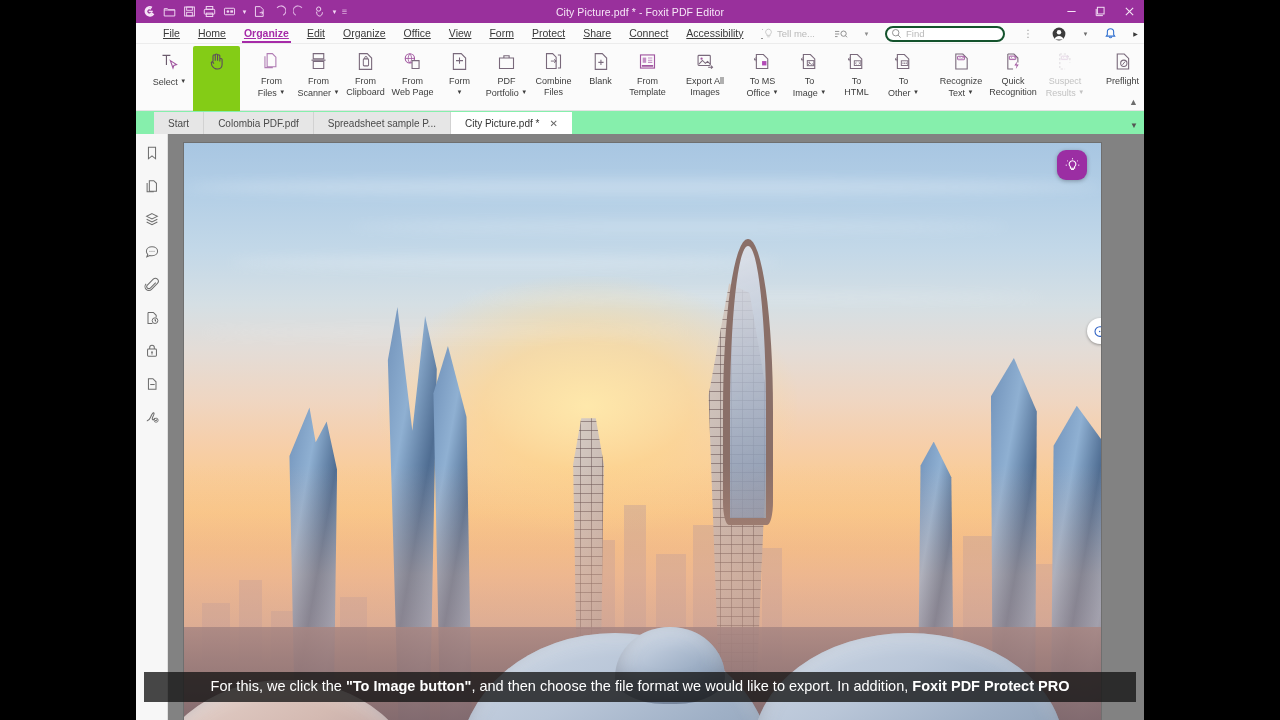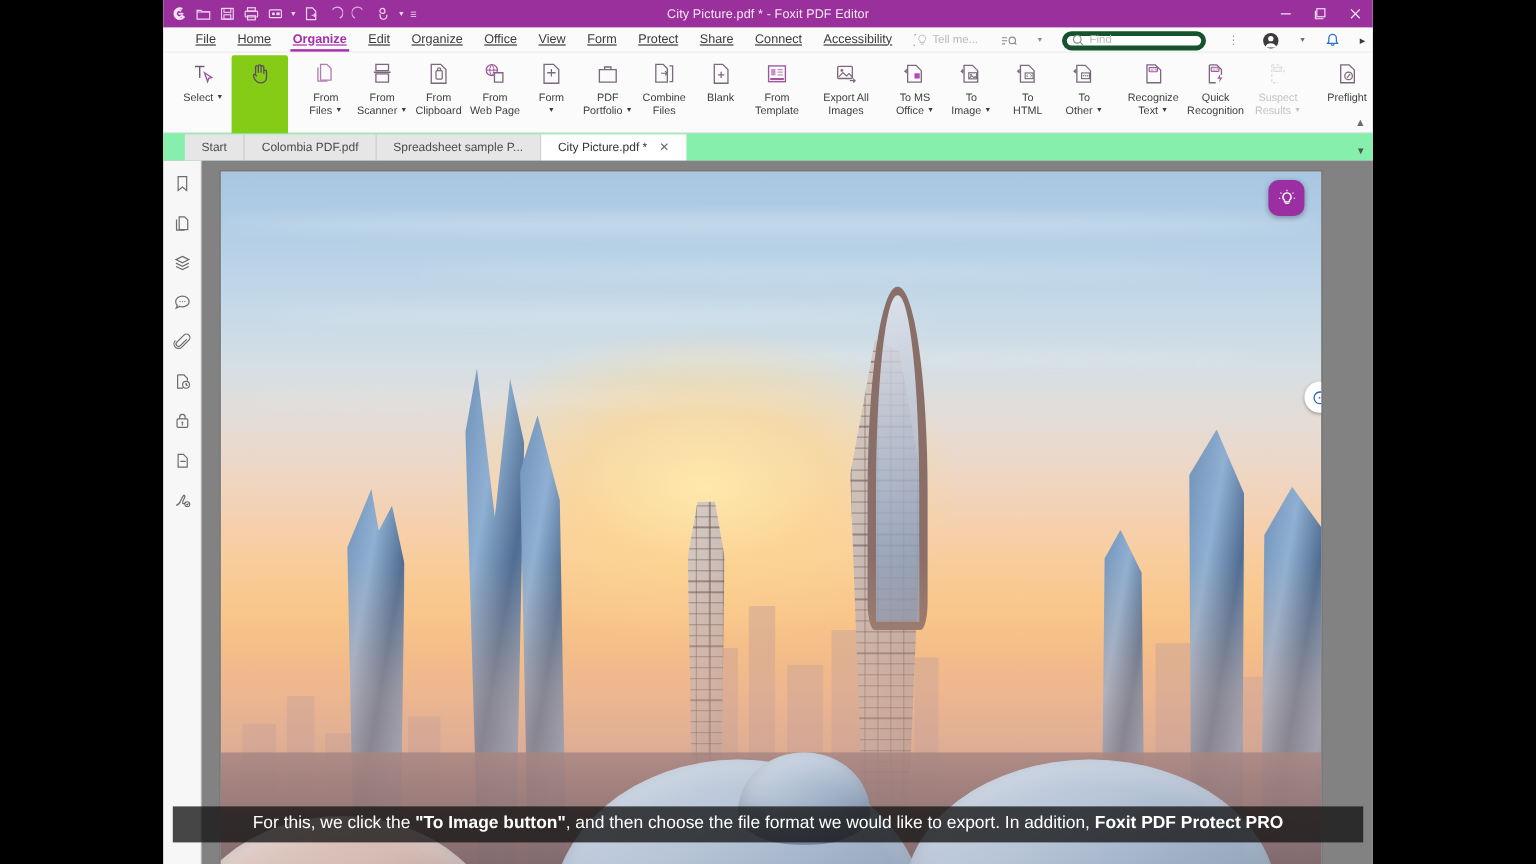--- a/index.html
+++ b/index.html
@@ -61,21 +61,21 @@
     position: absolute; right: 4px; top: 0; height: 21px;
     display: flex; align-items: center; gap: 14px;
   }
   .tellme-box {
     display: flex; align-items: center; height: 16px;
     border-radius: 8px; background: #fbfbfb; padding: 0 2px;
   }
   .tellme-txt { font-size: 9.5px; color: #b9b9b9; padding: 0 3px; }
   .find-box {
     display: flex; align-items: center; height: 16px; width: 120px;
-    border: 4px solid #14532d; border-radius: 8px; background: #fff; padding: 0 4px;
+    border: 2px solid #14532d; border-radius: 8px; background: #fff; padding: 0 4px;
   }
   .find-txt { font-size: 9.5px; color: #b9b9b9; padding-left: 4px; }
   .dots-v { font-size: 10px; color: #9a9a9a; padding: 0 4px; letter-spacing: 0; }
   .mini-ic { display: flex; align-items: center; justify-content: center; }
 
   
   .ribbon {
     height: 67px; background: #fbfbfb; display: flex; align-items: flex-start;
     position: relative; border-bottom: 1px solid #e3e3e3;
   }

